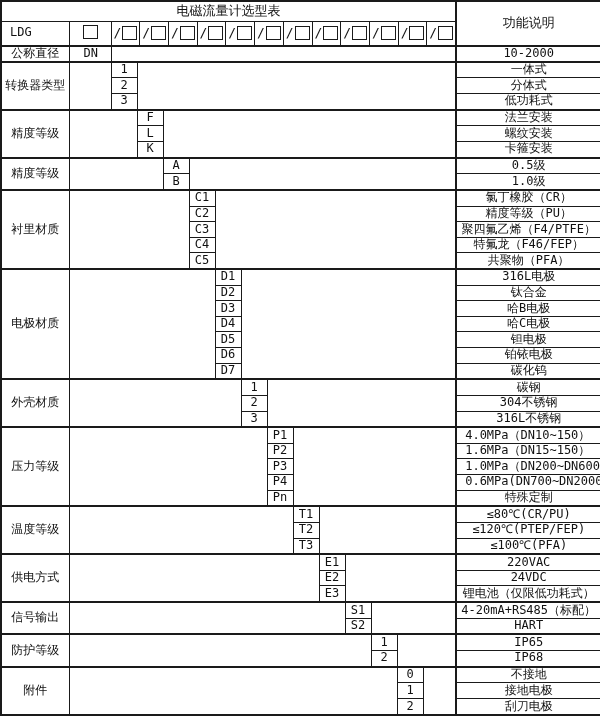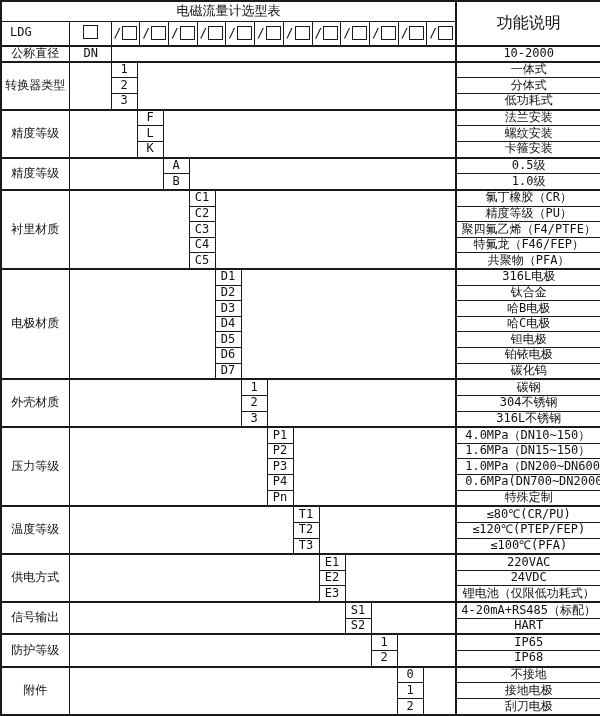--- a/index.html
+++ b/index.html
@@ -15,21 +15,21 @@
     border:1px solid #1a1a1a;
     padding:0 1px;text-align:center;vertical-align:middle;
     overflow:hidden;white-space:nowrap;line-height:1.15;
   }
   tr.rt{height:20px;}
   tr.rl{height:25px;}
   tr.rd{height:15px;}
   tr.bs>td{border-top:2px solid #1a1a1a;}
   td.title-cell{font-size:13px;}
   td.fn{border-left:2px solid #1a1a1a;}
-  td.fnh{font-size:16px;}
+  td.fnh{font-size:13px;}
   td.desc{border-left:2px solid #1a1a1a;}
   td.desc.left{text-align:left;padding-left:8px;}
   td.ldg{text-align:left;padding-left:8px;}
   td.dnl{text-align:left;padding-left:14px;}
   td.cat{letter-spacing:0;}
   .bx{display:inline-block;width:13px;height:12px;border:1px solid #1a1a1a;background:#fff;vertical-align:-2px;}
   td.sbcell{padding:0;}
   .sbrow{display:flex;height:100%;align-items:stretch;}
   .sb{flex:1;display:flex;align-items:center;justify-content:center;border-right:1px solid #1a1a1a;}
   .sb:last-child{border-right:none;}

